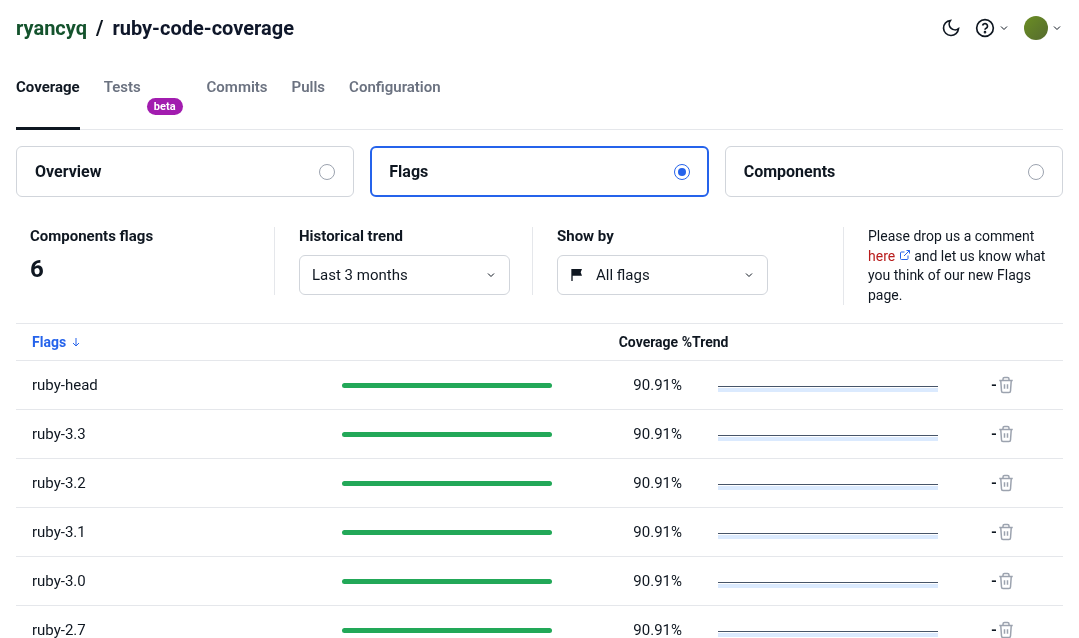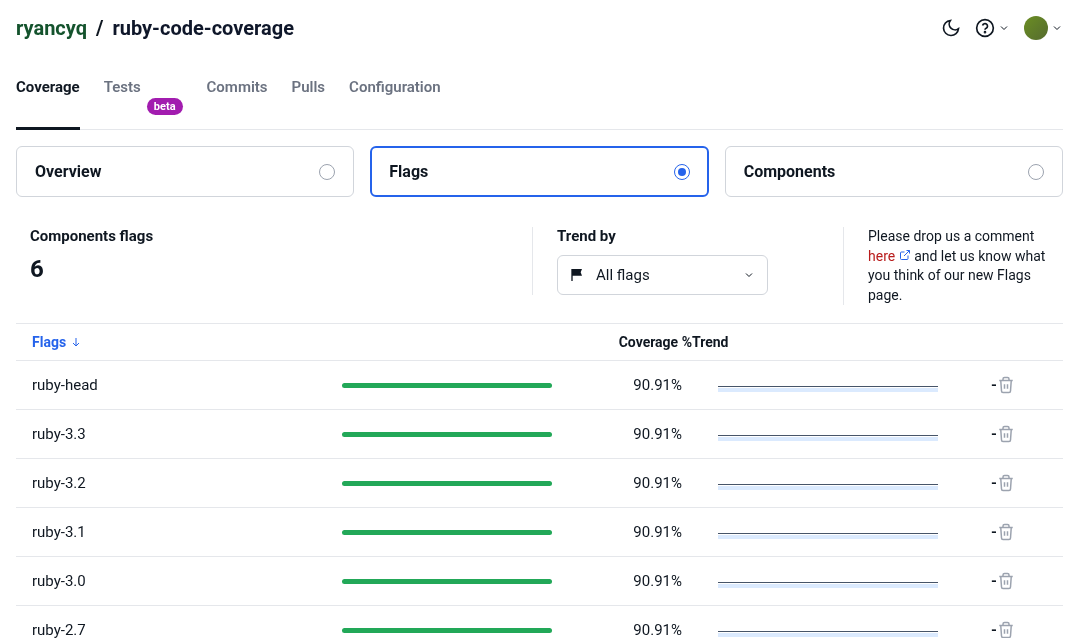--- a/index.html
+++ b/index.html
@@ -108,23 +108,30 @@
     <span class="radio"></span>
   </div>
 </div>
 
 <div class="controls">
   <div class="ctrl-block" style="min-width:240px;">
     <div class="ctrl-title">Components flags</div>
     <div class="big-num">6</div>
   </div>
   <div class="ctrl-block" style="min-width:240px;">
+    <div class="ctrl-title">Historical trend</div>
+    <div class="select">
+      <span>Last 3 months</span>
+      <svg class="chev" viewBox="0 0 24 24" fill="none" stroke="currentColor" stroke-width="2">
+          <polyline points="6 9 12 15 18 9"></polyline>
+        </svg>
+    </div>
   </div>
   <div class="ctrl-block" style="min-width:240px;">
-    <div class="ctrl-title">Trend by</div>
+    <div class="ctrl-title">Show by</div>
     <div class="select">
       <span style="display:flex;align-items:center;gap:10px;">
         <svg width="16" height="16" viewBox="0 0 24 24" fill="currentColor">
             <path d="M4 3h14l-2 5 2 5H4v8H2V3z"></path>
           </svg>
         <span>All flags</span>
       </span>
       <svg class="chev" viewBox="0 0 24 24" fill="none" stroke="currentColor" stroke-width="2">
           <polyline points="6 9 12 15 18 9"></polyline>
         </svg>

